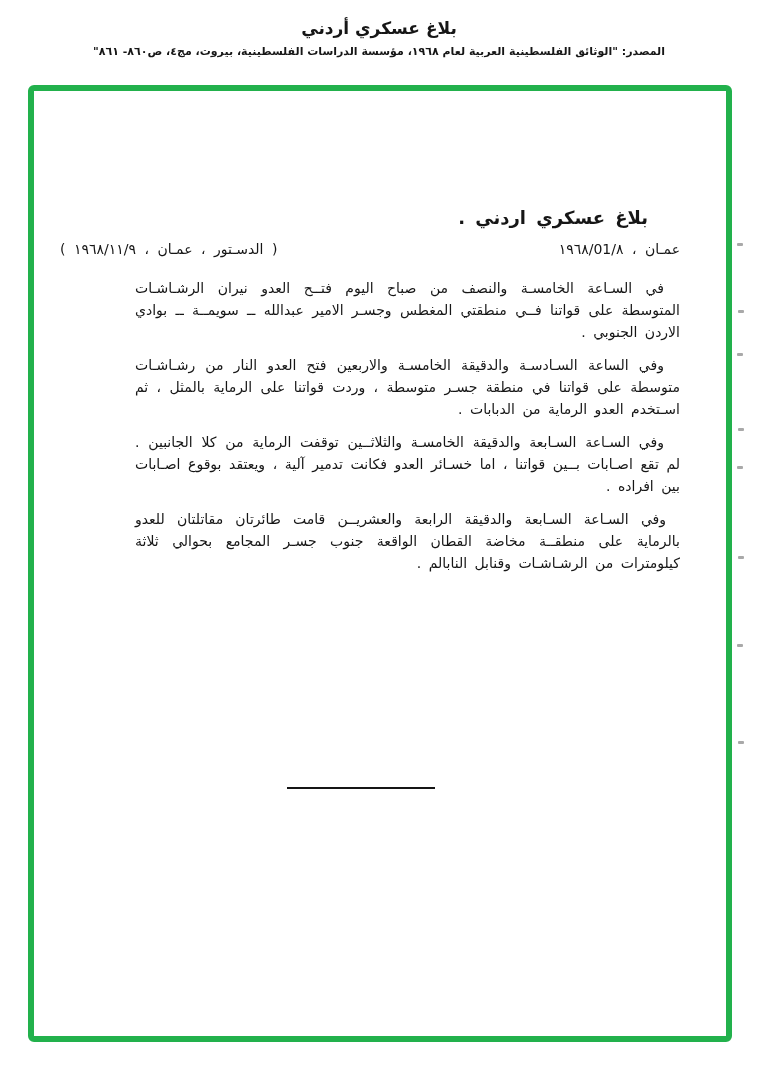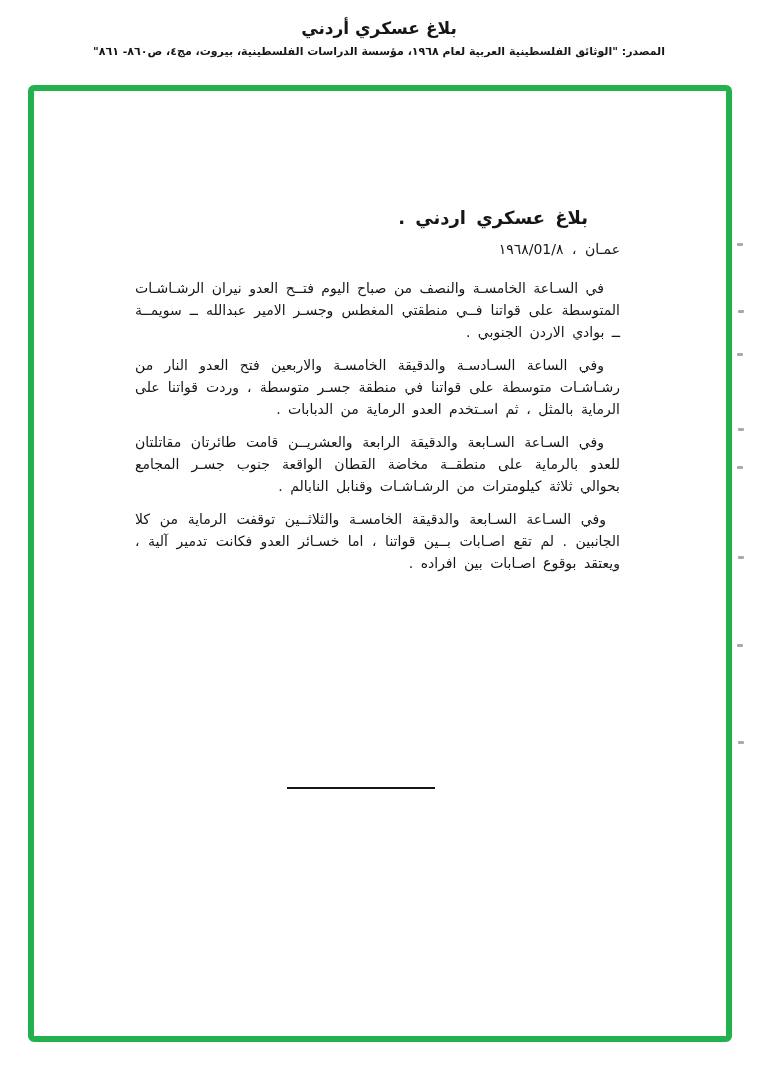--- a/index.html
+++ b/index.html
@@ -36,21 +36,21 @@
     width: 704px;
     height: 957px;
     border: 6px solid #22b14c;
     border-radius: 6px;
     background: #ffffff;
   }
   .doc-content {
     position: relative;
     width: 100%;
     height: 100%;
-    padding: 116px 106px 0 26px;
+    padding: 116px 46px 0 26px;
     direction: rtl;
   }
   .doc-title {
     font-size: 18px;
     font-weight: bold;
     text-align: right;
     margin-left: 0;
     margin-right: 32px;
     word-spacing: 4px;
   }
@@ -102,27 +102,28 @@
     <div class="hdr-source">المصدر: "الوثائق الفلسطينية العربية لعام ١٩٦٨، مؤسسة الدراسات الفلسطينية، بيروت، مج٤، ص٨٦٠- ٨٦١"</div>
   </div>
 
   <div class="doc-frame">
     <div class="doc-content">
 
       <div class="doc-title">بلاغ عسكري اردني .</div>
 
       <div class="dateline">
         <span>عمـان ، ١٩٦٨/01/٨</span>
+        <span>( الدسـتور ، عمـان ، ١٩٦٨/١١/٩ )</span>
       </div>
 
       <div class="doc-body">
         <p>في السـاعة الخامسـة والنصف من صباح اليوم فتــح العدو نيران الرشـاشـات المتوسطة على قواتنا فــي منطقتي المغطس وجسـر الامير عبدالله ــ سويمــة ــ بوادي الاردن الجنوبي .</p>
         <p>وفي الساعة السـادسـة والدقيقة الخامسـة والاربعين فتح العدو النار من رشـاشـات متوسطة على قواتنا في منطقة جسـر متوسطة ، وردت قواتنا على الرماية بالمثل ، ثم اسـتخدم العدو الرماية من الدبابات .</p>
+        <p>وفي السـاعة السـابعة والدقيقة الخامسـة والثلاثــين توقفت الرماية من كلا الجانبين . لم تقع اصـابات بــين قواتنا ، اما خسـائر العدو فكانت تدمير آلية ، ويعتقد بوقوع اصـابات بين افراده .</p>
         <p>وفي السـاعة السـابعة والدقيقة الرابعة والعشريــن قامت طائرتان مقاتلتان للعدو بالرماية على منطقــة مخاضة القطان الواقعة جنوب جسـر المجامع بحوالي ثلاثة كيلومترات من الرشـاشـات وقنابل النابالم .</p>
-        <p>وفي السـاعة السـابعة والدقيقة الخامسـة والثلاثــين توقفت الرماية من كلا الجانبين . لم تقع اصـابات بــين قواتنا ، اما خسـائر العدو فكانت تدمير آلية ، ويعتقد بوقوع اصـابات بين افراده .</p>
       </div>
 
     </div>
   </div>
 
   <div class="divider"></div>
 
   <div class="artifact" style="left:737px; top:243px;"></div>
   <div class="artifact" style="left:738px; top:310px;"></div>
   <div class="artifact" style="left:737px; top:353px;"></div>

